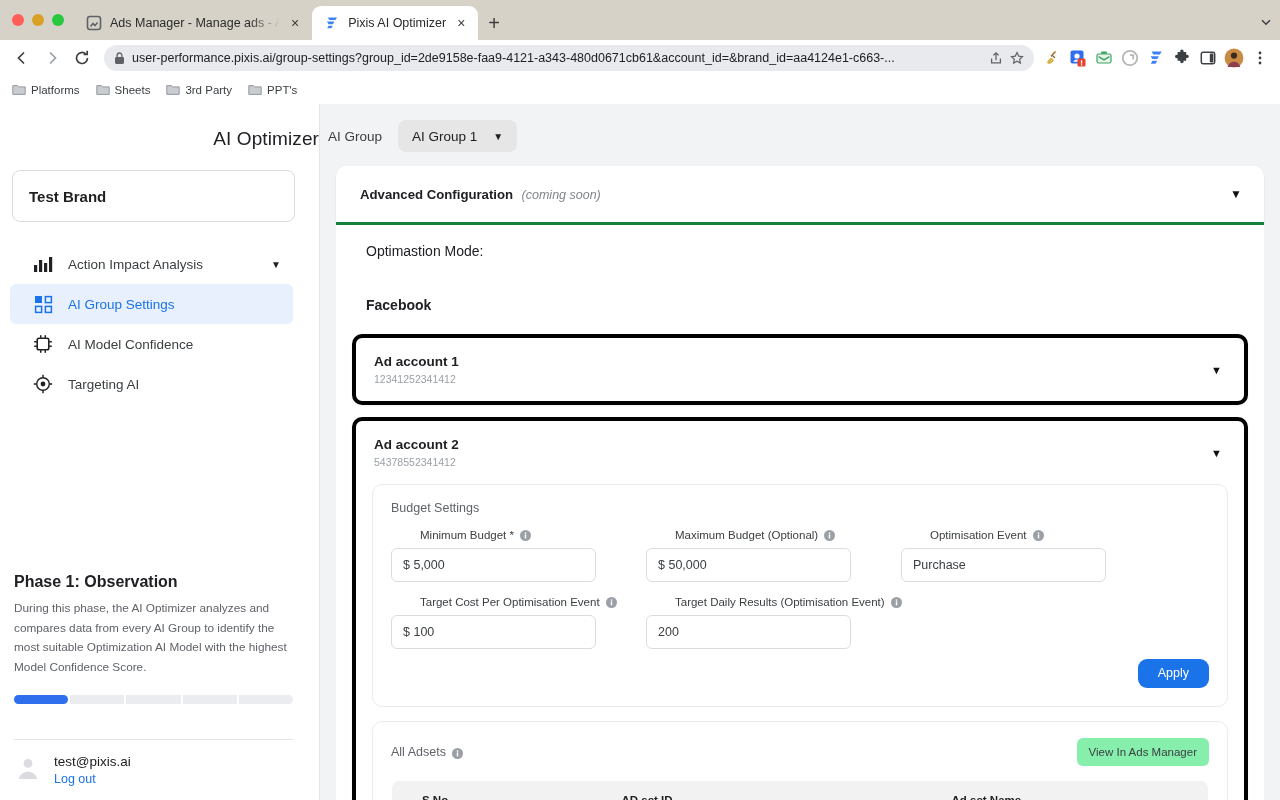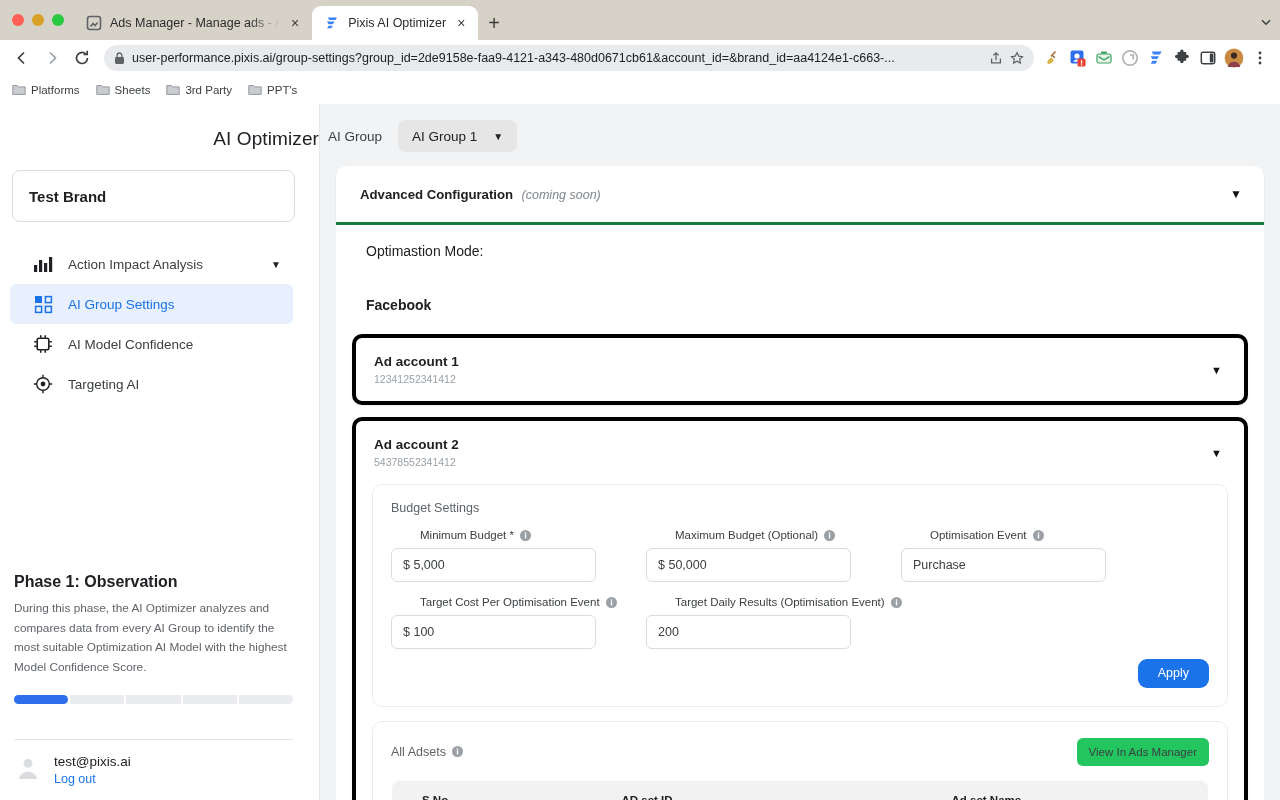--- a/index.html
+++ b/index.html
@@ -146,22 +146,22 @@
   }
   .info { width: 11px; height: 11px; flex: 0 0 11px; }
 
   .applyrow { display: flex; justify-content: flex-end; margin-top: -4px; }
   .apply-btn {
     background: #1a73e8; color: #fff; font-size: 12.5px; border-radius: 9px;
     padding: 8px 20px; line-height: 1;
   }
 
   .adsets-head { display: flex; align-items: center; justify-content: space-between; margin-bottom: 14px; }
-  .adsets-title { font-size: 12.5px; color: #5f6368; display: flex; align-items: center; gap: 6px; }
-  .view-btn { background: #22c55e; border-radius: 6px; font-size: 11.5px; color: #3c4043; padding: 8px 12px; }
+  .adsets-title { font-size: 12.5px; color: #5f6368; display: flex; align-items: flex-end; gap: 6px; }
+  .view-btn { background: #86efac; border-radius: 6px; font-size: 11.5px; color: #3c4043; padding: 8px 12px; }
 
   table.adsets { width: 100%; border-collapse: collapse; border: 1px solid #ececec; border-radius: 8px; overflow: hidden; }
   table.adsets thead th {
     background: #f2f2f2; text-align: left; font-size: 11.5px; font-weight: 700; color: #202124;
     padding: 13px 16px 13px 30px;
   }
   .col-sno { width: 200px; }
   .col-id { width: 330px; }
 </style>
 </head>

